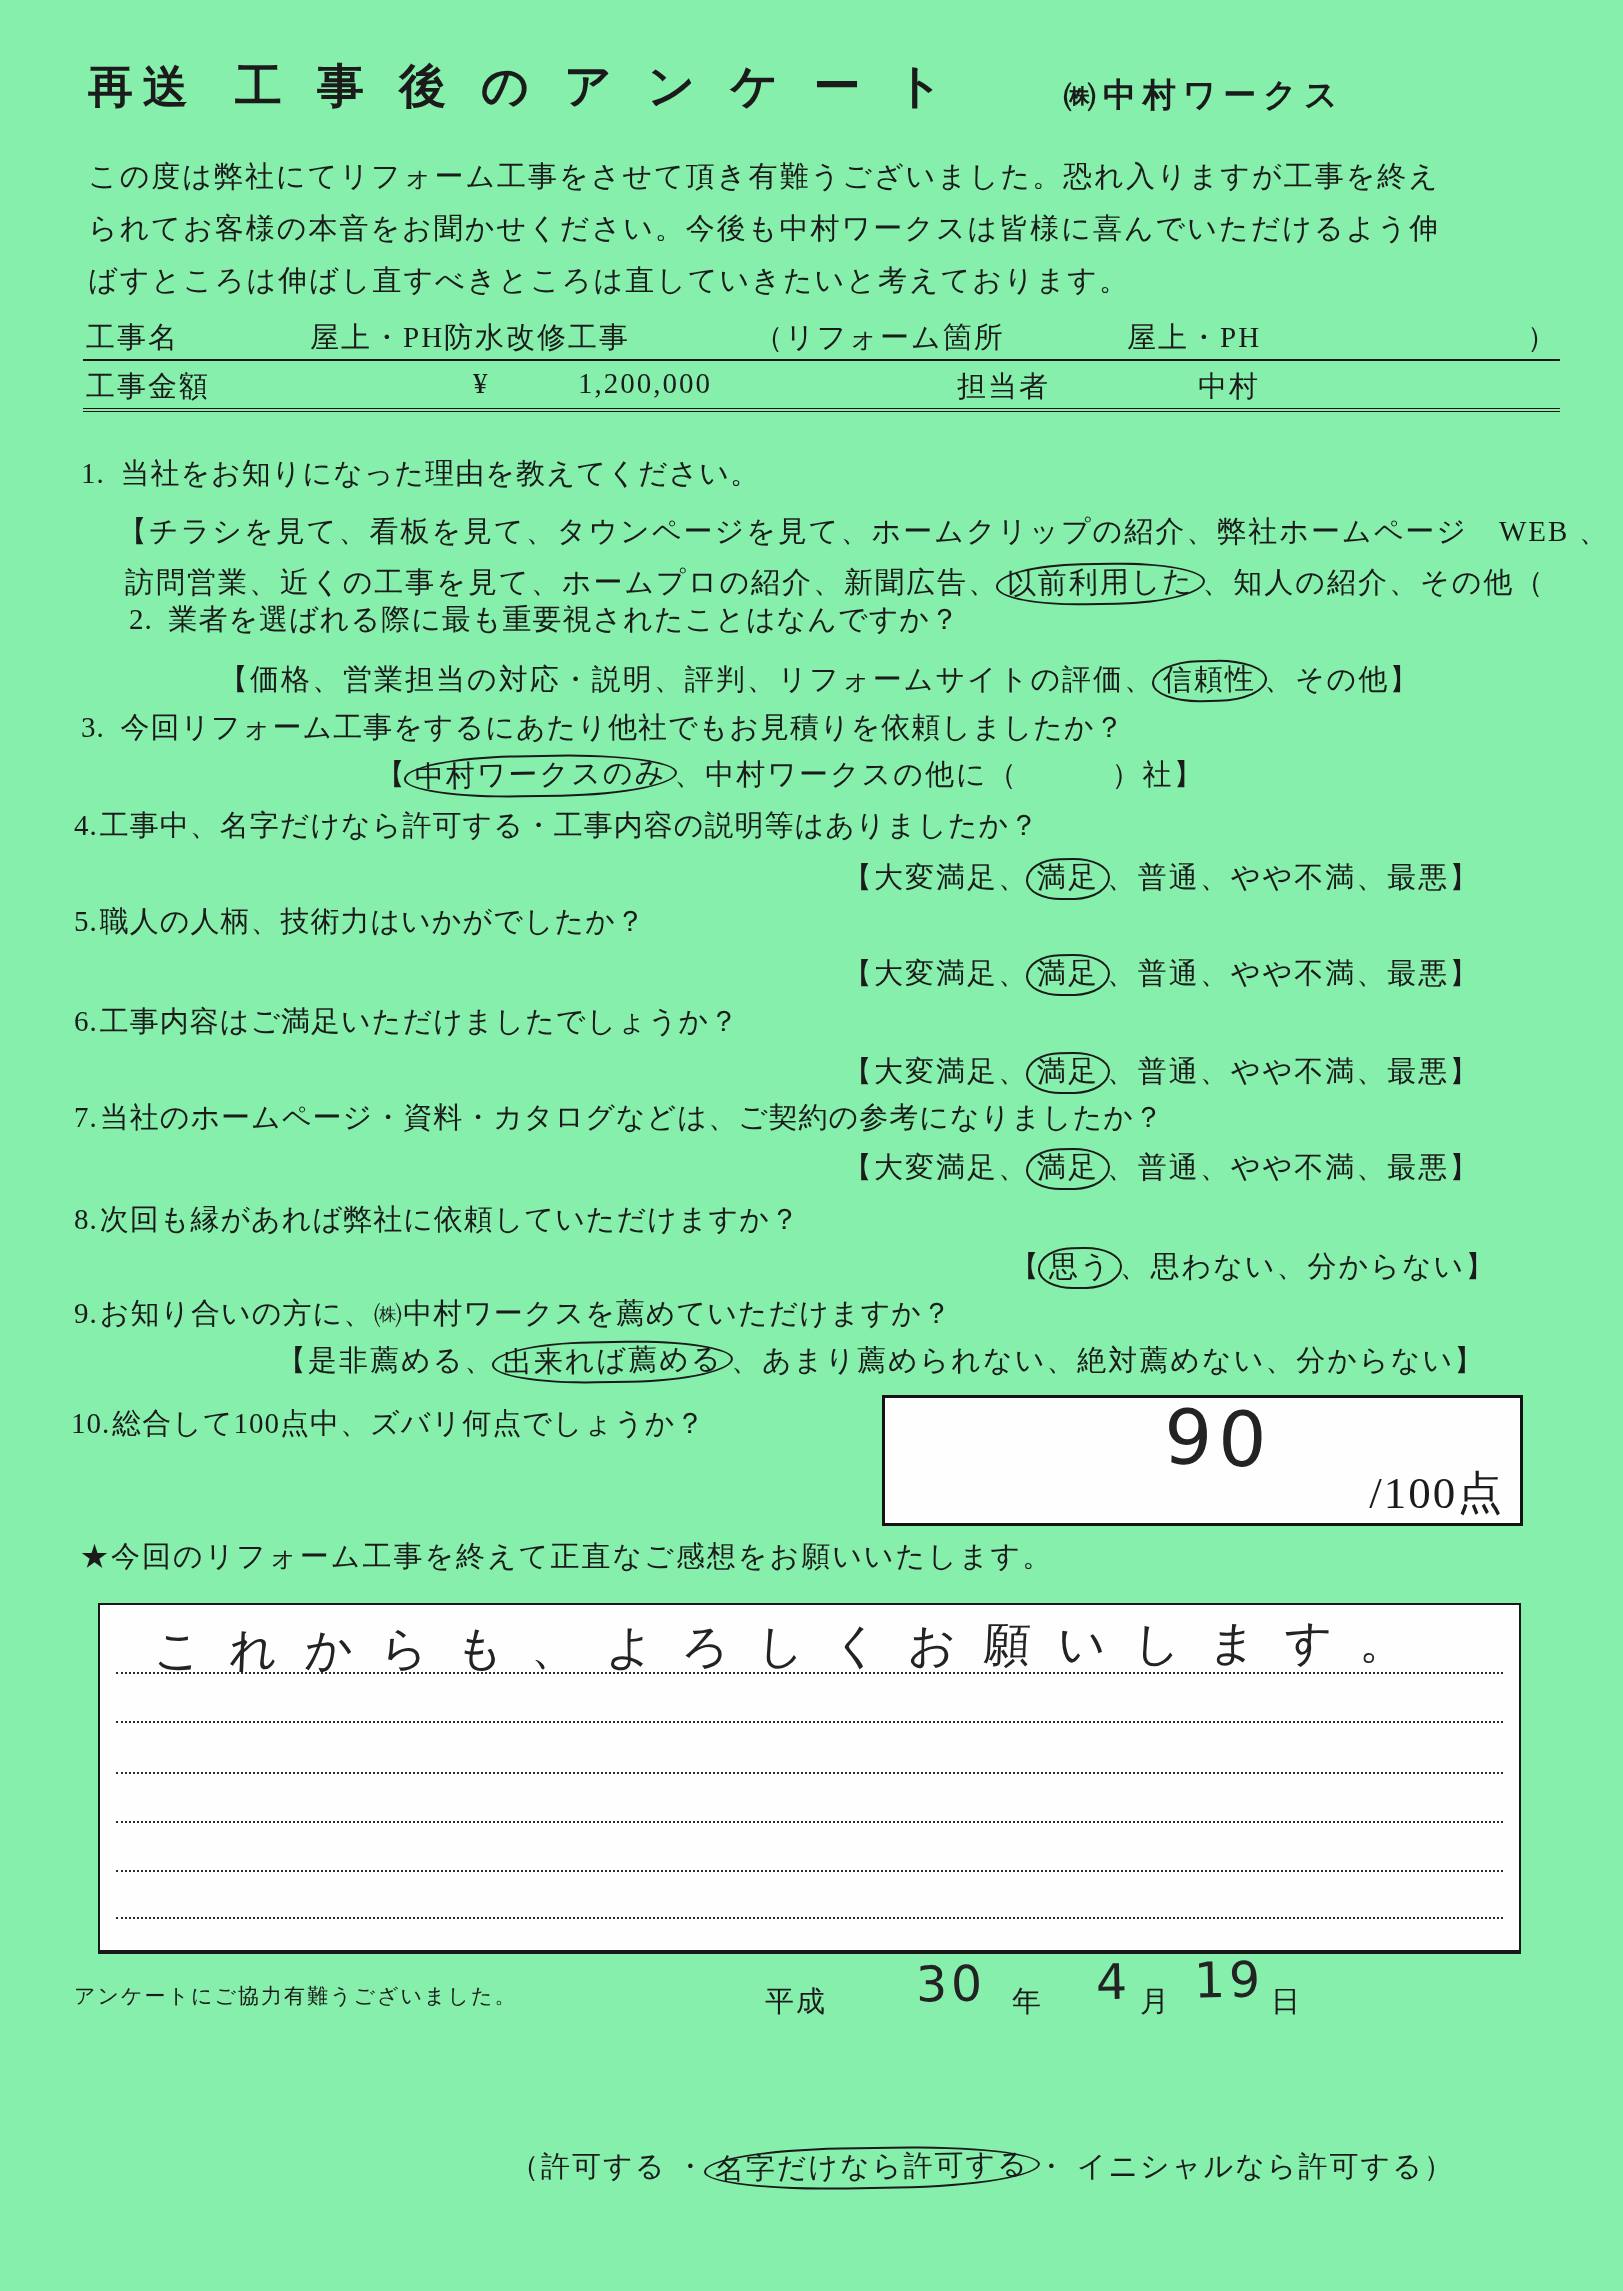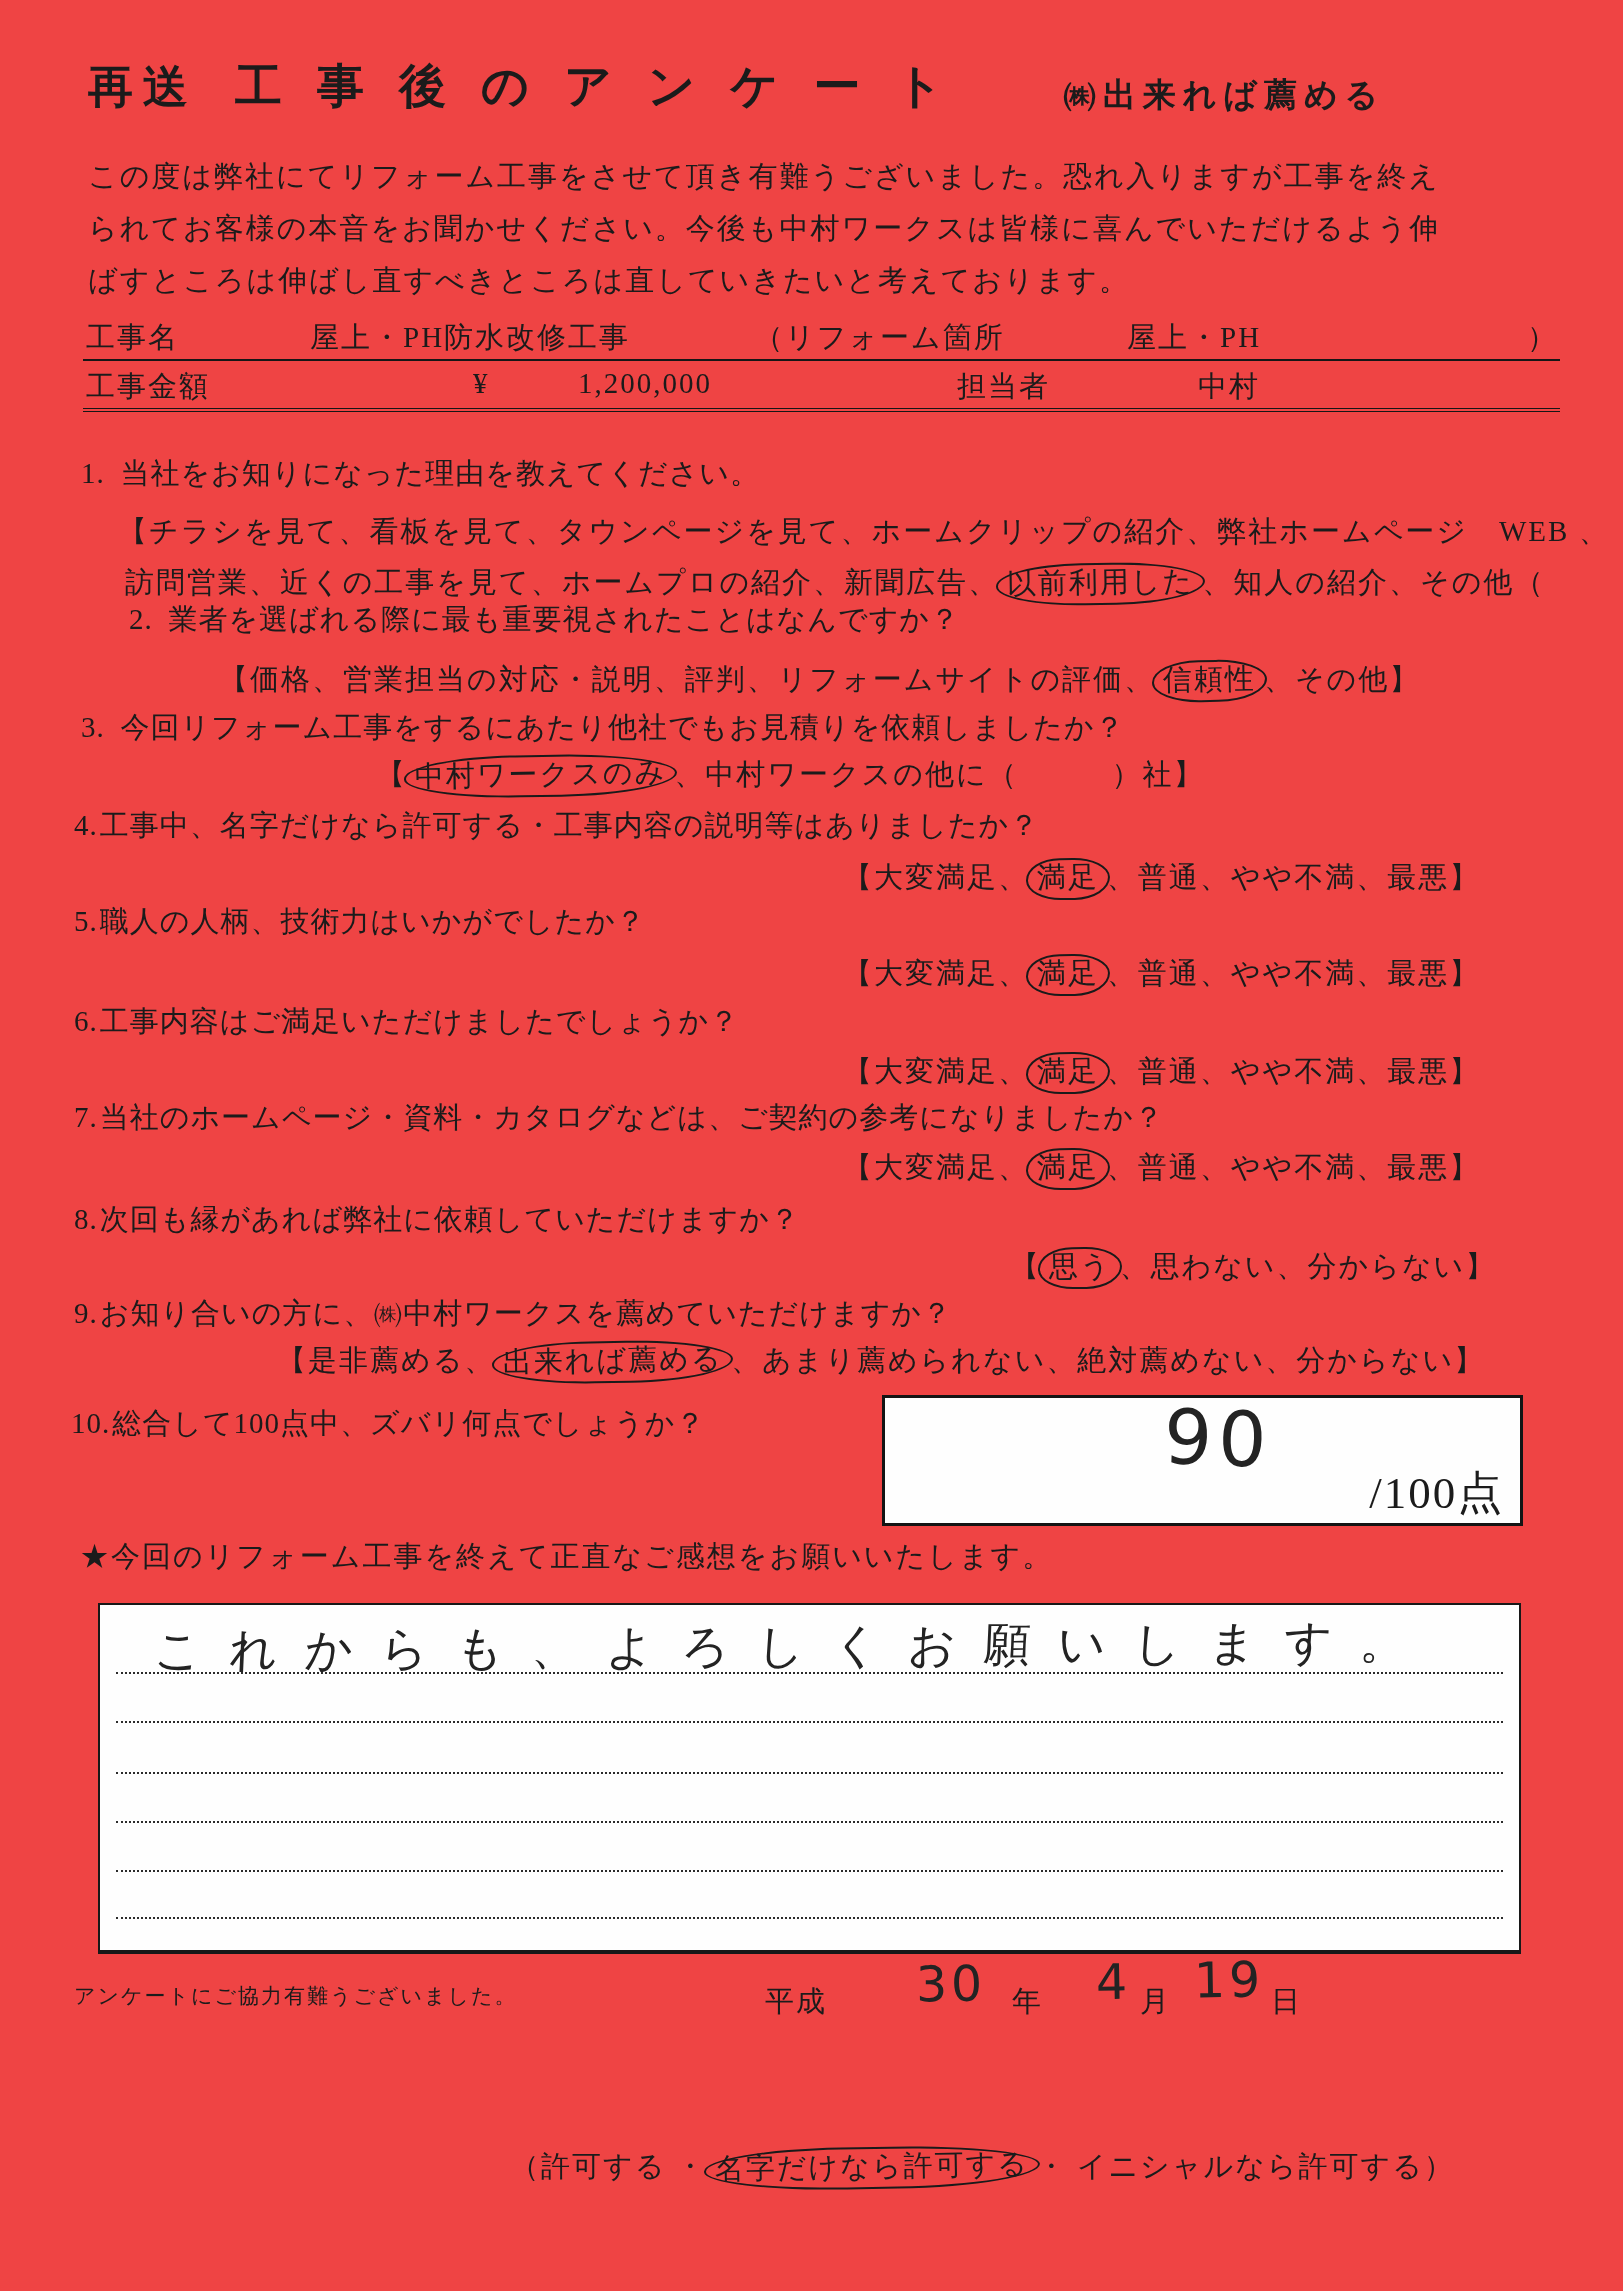--- a/index.html
+++ b/index.html
@@ -1,17 +1,17 @@
 <!DOCTYPE html>
 <html><head>
 <meta charset="utf-8">
 <style>
   html,body { margin:0; padding:0; background:#ffffff; }
   .page {
-    position:relative; width:1623px; height:2292px; background:#ef4444;
+    position:relative; width:1623px; height:2292px; background:#86efac;
     font-family:"Liberation Serif","DejaVu Serif",serif; color:#1b1b1b;
     overflow:hidden;
   }
   .abs { position:absolute; white-space:nowrap; }
   .title-resend { font-size:45px; font-weight:bold; letter-spacing:9.8px; }
   .title-main { font-size:47px; font-weight:bold; letter-spacing:35px; }
   .company { font-size:33px; font-weight:bold; letter-spacing:6.9px; }
   .intro { font-size:29px; letter-spacing:2px; }
   .tblrow { position:absolute; left:83px; width:1477px; height:45px; }
   .tblrow .cell { position:absolute; top:3.9px; font-size:29px; letter-spacing:2px; white-space:nowrap; }
@@ -44,21 +44,21 @@
   .endcell { position:absolute; top:0; height:52px; background:#fefefe; border:2px solid #111; }
   .perm { font-size:29px; letter-spacing:2px; }
 </style>
 </head>
 <body>
 
 <div class="page">
 
   <div class="abs title-resend" style="left:88px; top:57px;">再送</div>
   <div class="abs title-main" style="left:235px; top:55px;">工事後のアンケート</div>
-  <div class="abs company" style="left:1063px; top:73px;">㈱出来れば薦める</div>
+  <div class="abs company" style="left:1063px; top:73px;">㈱中村ワークス</div>
 
   <div class="abs intro" style="left:88px; top:209px;">られてお客様の本音をお聞かせください。今後も中村ワークスは皆様に喜んでいただけるよう伸</div>
   <div class="abs intro" style="left:88px; top:157px;">この度は弊社にてリフォーム工事をさせて頂き有難うございました。恐れ入りますが工事を終え</div>
   <div class="abs intro" style="left:88px; top:261px;">ばすところは伸ばし直すべきところは直していきたいと考えております。</div>
 
   <div class="tblrow r1" style="top:314px;">
     <span class="cell" style="left:2.9px;">工事名</span>
     <span class="cell" style="left:227px;">屋上・PH防水改修工事</span>
     <span class="cell" style="left:671px;">（リフォーム箇所</span>
     <span class="cell" style="left:1044px;">屋上・PH</span>

